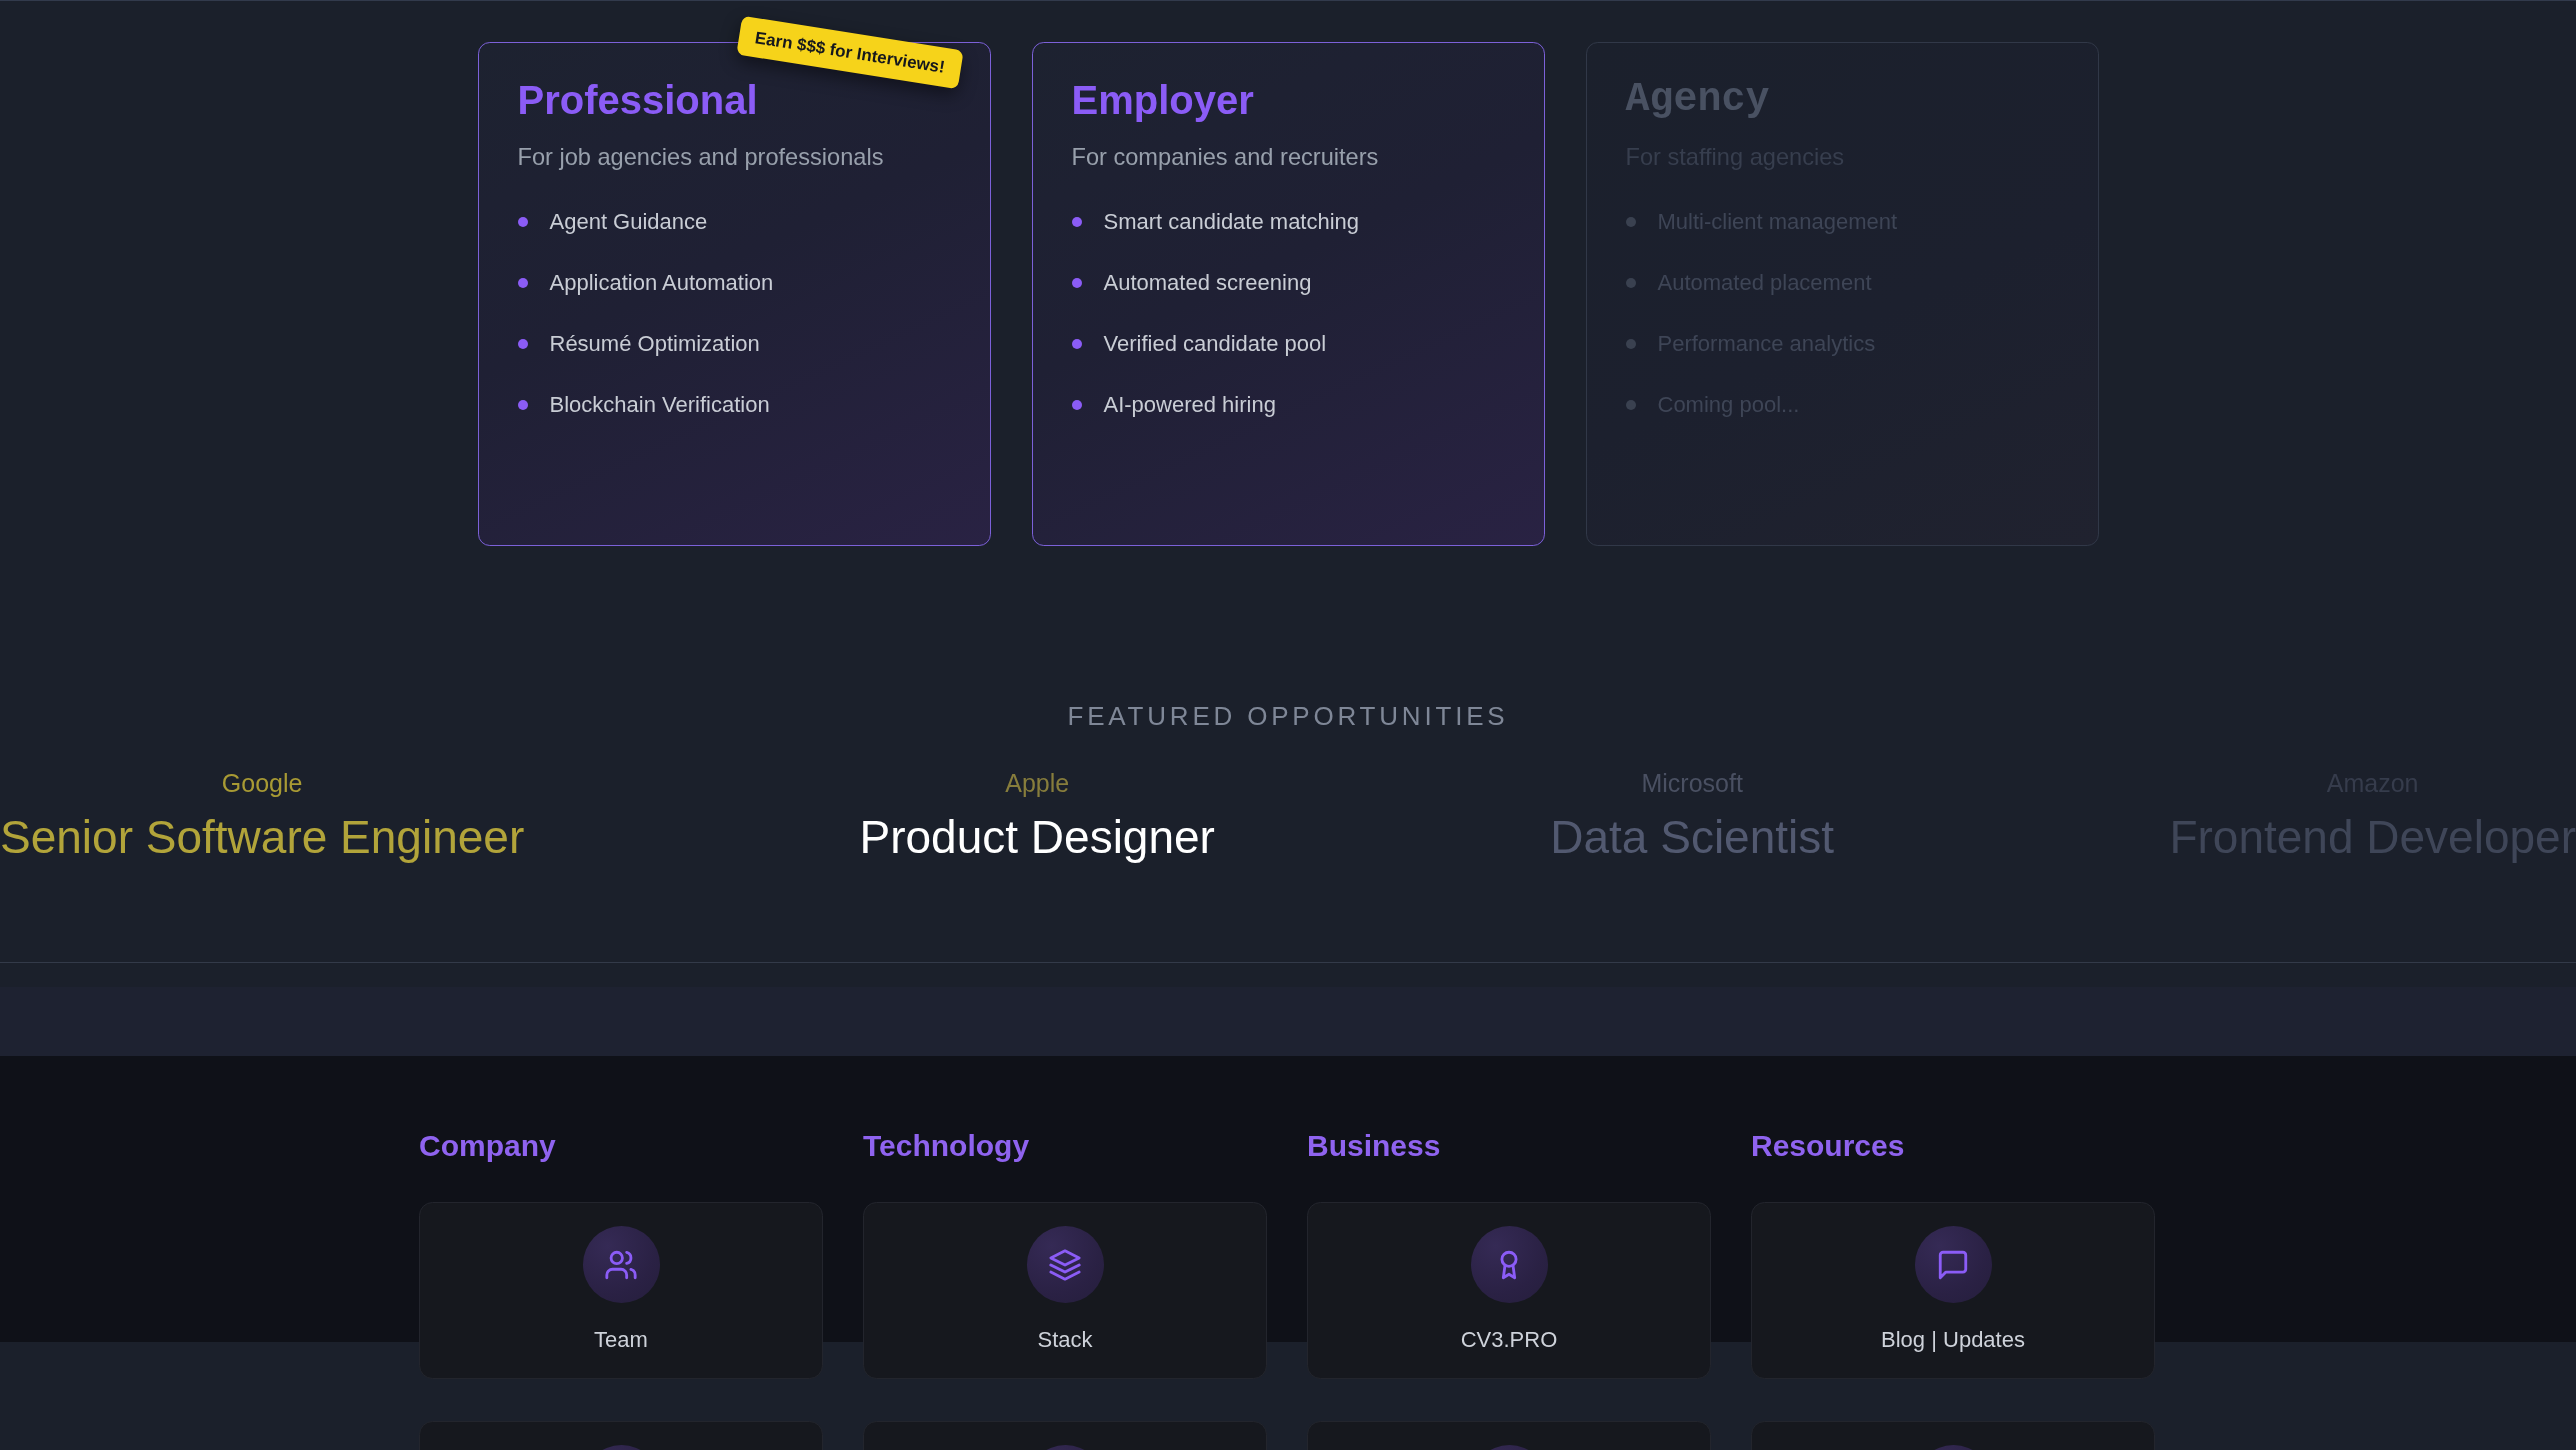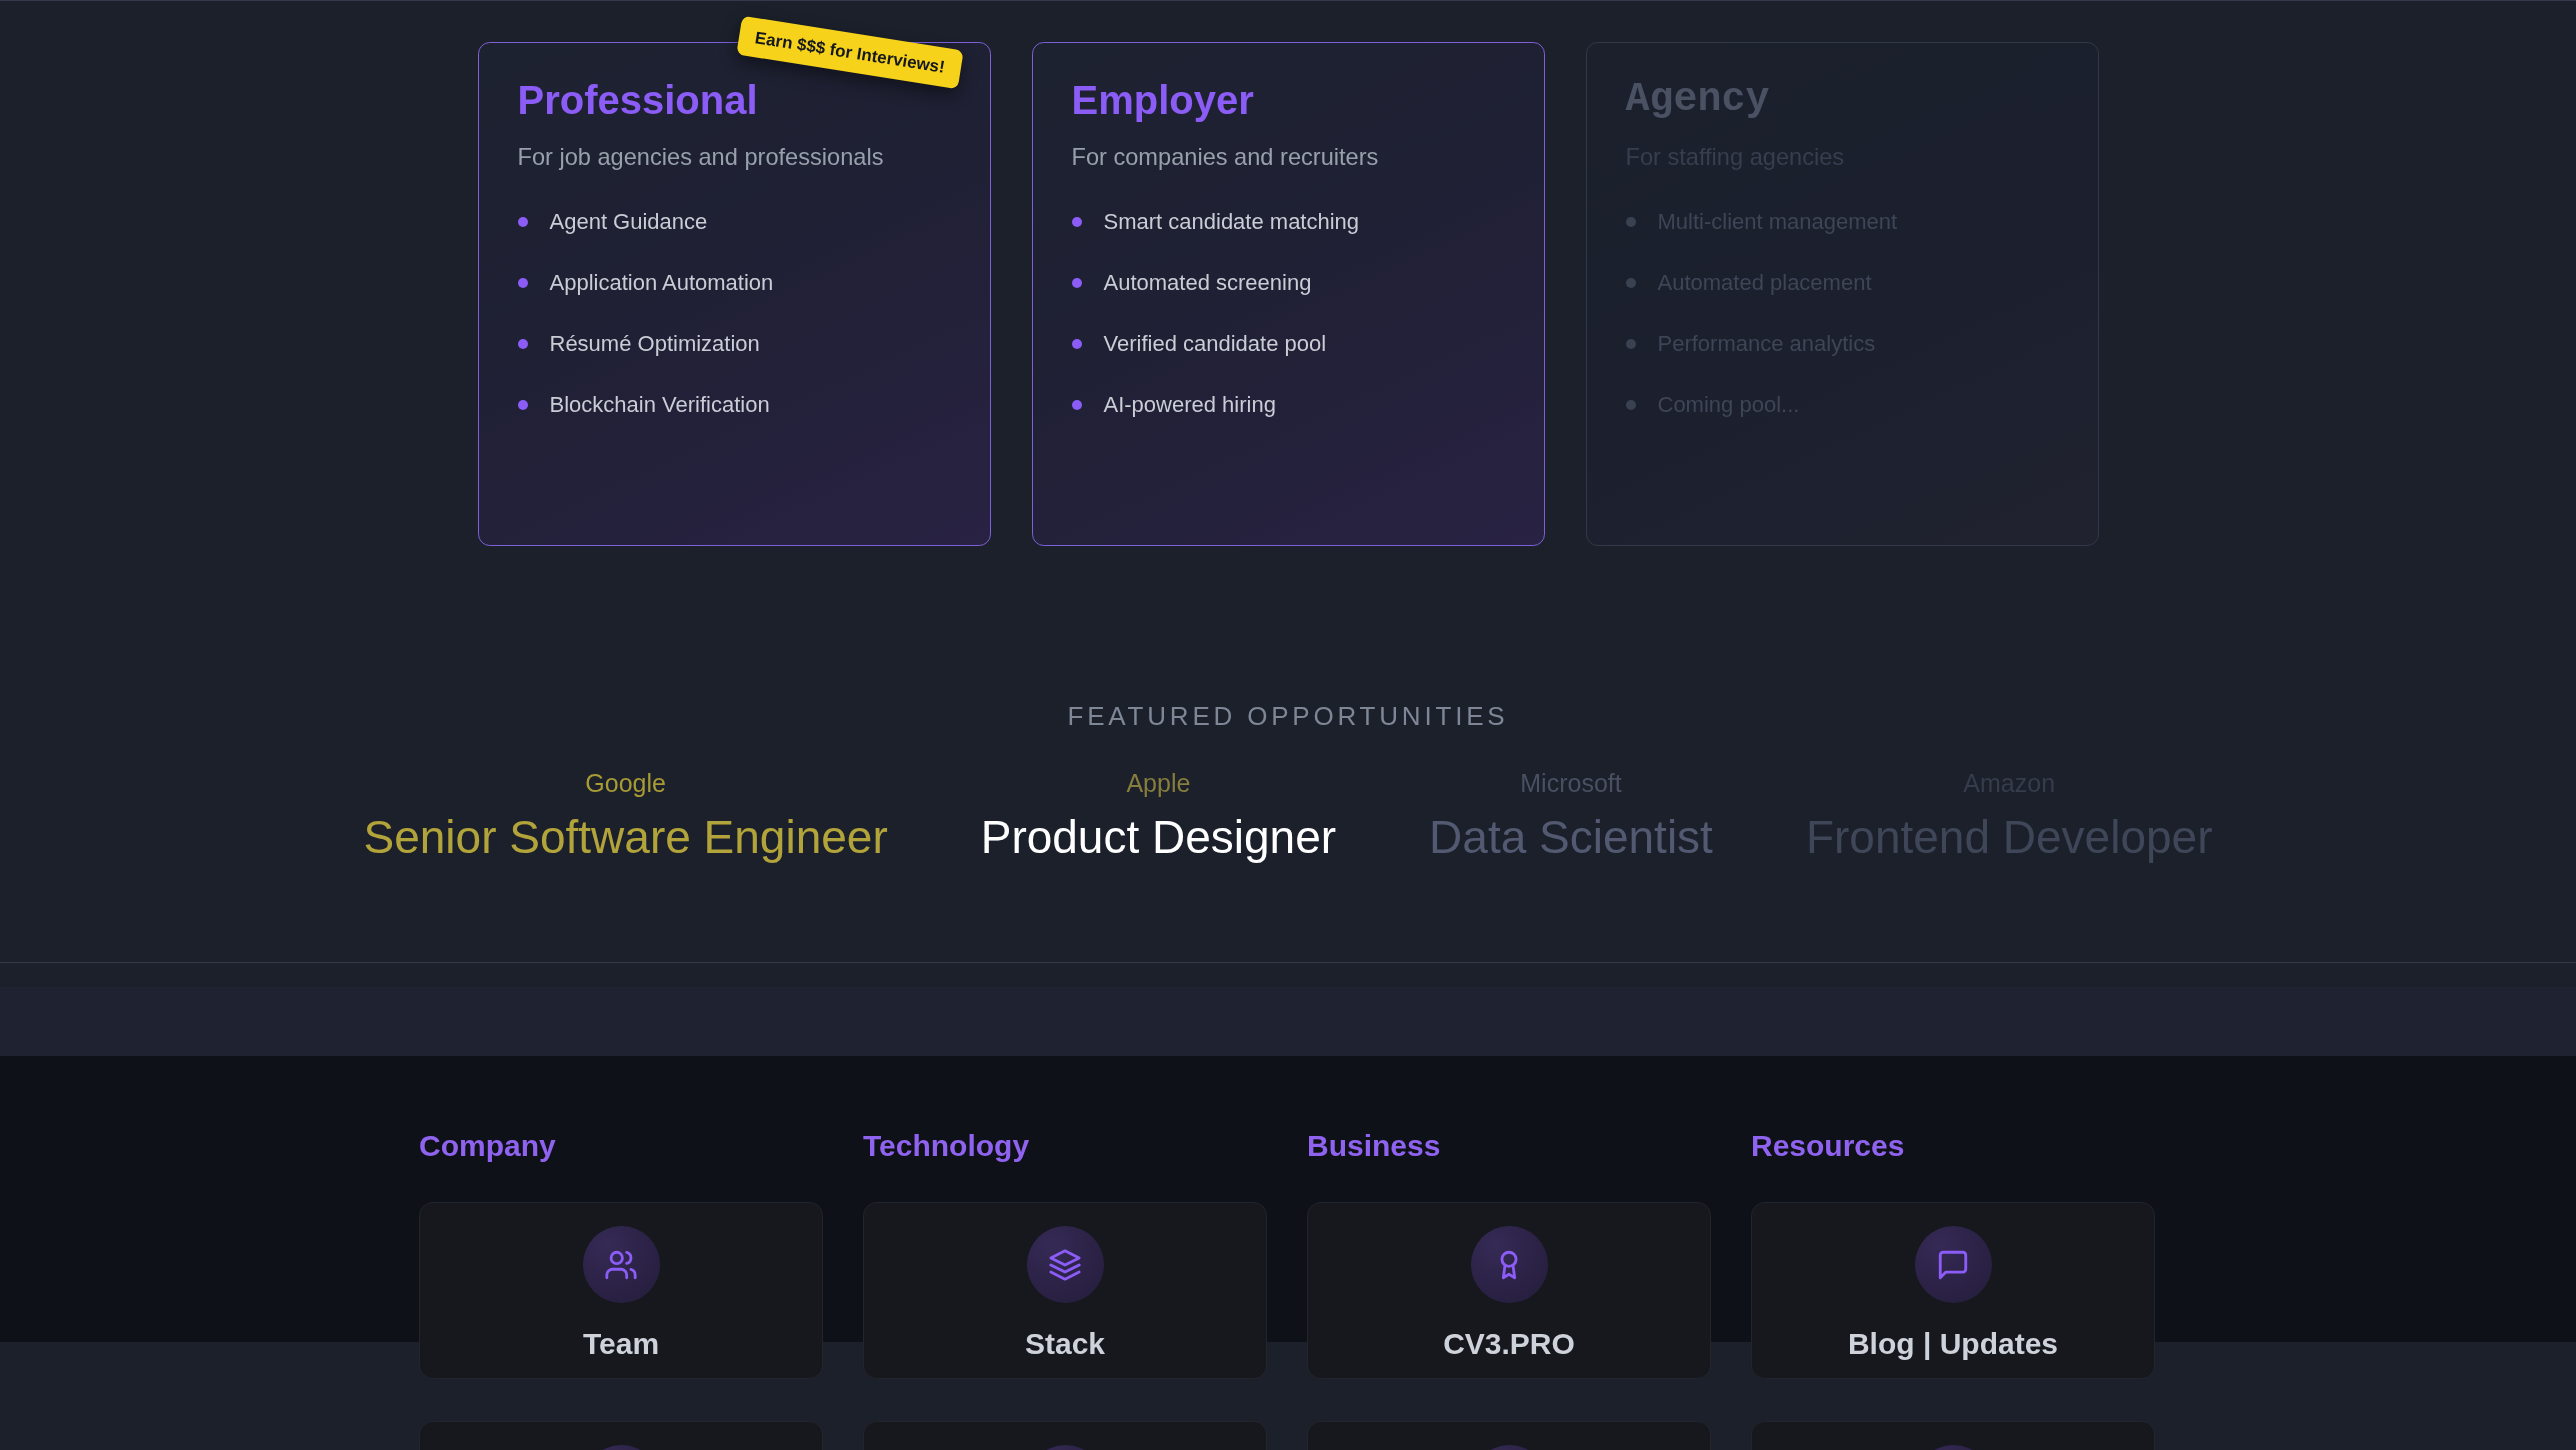--- a/index.html
+++ b/index.html
@@ -72,21 +72,21 @@
     top: 595px; height: 368px;
     border-bottom: 0.8px solid #333a49;
     background: #1b202b;
     text-align: center; padding-top: 106px;
   }
   .featured-heading {
     font-size: 26px; letter-spacing: 3.8px; color: #7f8797; font-weight: 400;
   }
   .jobs-row {
     margin-top: 37px;
-    display: flex; justify-content: center; align-items: flex-start; gap: 93px;
+    display: flex; justify-content: space-between; align-items: flex-start; gap: 93px;
   }
   .job { text-align: center; cursor: pointer; }
   .job .company { font-size: 25px; margin-bottom: 13.5px; }
   .job .jtitle  { font-size: 46px; line-height: 1.1; }
 
   
   .band {
     top: 987px; height: 70px;
     background: #1e2231;
     border-bottom: 0.8px solid #2a303e;
@@ -119,21 +119,21 @@
     margin-top: 23px;
     background: radial-gradient(circle at 32% 26%, #352a55 0%, #2a2144 62%, #251e3c 100%);
     display: flex; align-items: center; justify-content: center;
   }
   .icon-circle svg {
     width: 34px; height: 34px;
     stroke: #8b5cf6; stroke-width: 2; fill: none;
     stroke-linecap: round; stroke-linejoin: round;
   }
   .card-label {
-    margin-top: 23.6px; font-size: 30px; font-weight: 700; color: #ced2da;
+    margin-top: 23.6px; font-size: 22px; font-weight: 400; color: #ced2da;
   }
 </style>
 </head>
 <body>
 
 <section class="sec-plans">
   <div class="cards-row">
 
     <article class="plan-card">
       <div class="ribbon">Earn $$$ for Interviews!</div>

